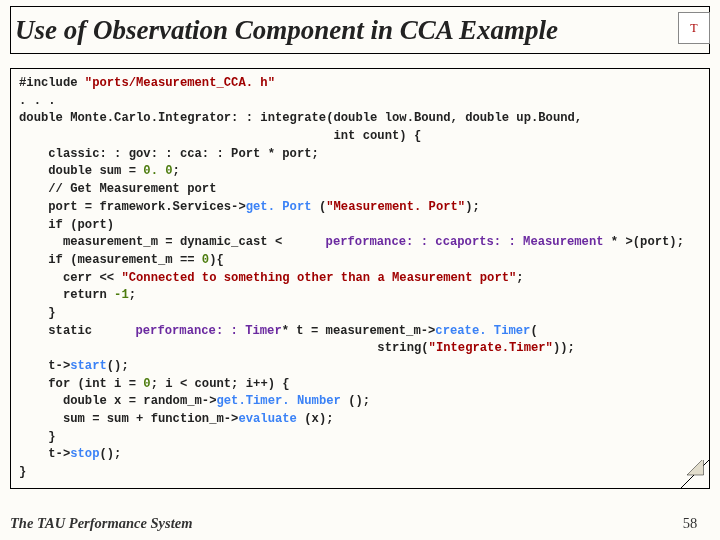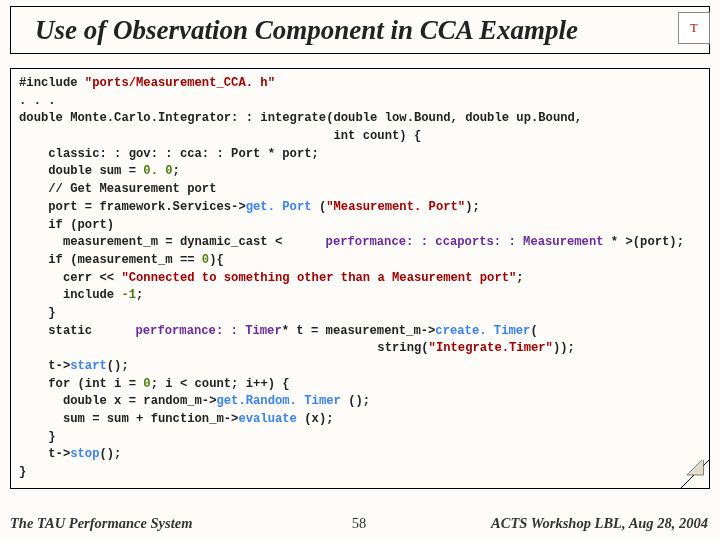--- a/index.html
+++ b/index.html
@@ -17,21 +17,21 @@
     height: 540px;
     position: relative;
     box-sizing: border-box;
   }
   .title-bar {
     margin: 6px 10px 0 10px;
     border: 1px solid #000;
     height: 46px;
     display: flex;
     align-items: center;
-    padding: 0 24px;
+    padding: 0 4px;
     background: #fdfcf8;
   }
   .title-text {
     font-family: 'Times New Roman', Georgia, serif;
     font-weight: bold;
     font-style: italic;
     font-size: 27px;
     color: #222;
   }
   .logo {
@@ -126,40 +126,39 @@
 <span>double Monte.Carlo.Integrator: : integrate(double low.Bound, double up.Bound,</span>
 <span>                                           int count) {</span>
 <span>    classic: : gov: : cca: : Port * port;</span>
 <span>    double sum = </span><span class="tok-num">0. 0</span><span>;</span>
 <span>    // Get Measurement port</span>
 <span>    port = framework.Services-&gt;</span><span class="tok-call">get. Port</span><span> (</span><span class="tok-str">"Measurement. Port"</span><span>);</span>
 <span>    if (port)</span>
 <span>      measurement_m = dynamic_cast &lt; </span><span class="tok-perf">performance: : ccaports: : Measurement</span><span> * &gt;(port);</span>
 <span>    if (measurement_m == </span><span class="tok-num">0</span><span>){</span>
 <span>      cerr &lt;&lt; </span><span class="tok-str">"Connected to something other than a Measurement port"</span><span>;</span>
-<span>      include </span><span class="tok-num">-1</span><span>;</span>
+<span>      return </span><span class="tok-num">-1</span><span>;</span>
 <span>    }</span>
 <span>    static </span><span class="tok-perf">performance: : Timer</span><span>* t = measurement_m-&gt;</span><span class="tok-call">create. Timer</span><span>(</span>
 <span>                                                 string(</span><span class="tok-str">"Integrate.Timer"</span><span>));</span>
 <span>    t-&gt;</span><span class="tok-run">start</span><span>();</span>
 <span>    for (int i = </span><span class="tok-num">0</span><span>; i &lt; count; i++) {</span>
-<span>      double x = random_m-&gt;</span><span class="tok-call">get.Random. Timer</span><span> ();</span>
+<span>      double x = random_m-&gt;</span><span class="tok-call">get.Timer. Number</span><span> ();</span>
 <span>      sum = sum + function_m-&gt;</span><span class="tok-call">evaluate</span><span> (x);</span>
 <span>    }</span>
 <span>    t-&gt;</span><span class="tok-run">stop</span><span>();</span>
 <span>}</span></pre>
     <div class="fold-line">
       <svg width="28" height="28">
           <polygon points="0,28 28,28 28,0" fill="#fdfcf8"></polygon>
           <polygon points="0,28 28,0 28,0 0,28" fill="none"></polygon>
           <polyline points="0,28 28,0" stroke="#000" stroke-width="1" fill="none"></polyline>
           <polygon points="0,28 22,28 22,6" fill="#e2ddcc" stroke="#000" stroke-width="0.6" transform="translate(6,-6) scale(0.75)"></polygon>
         </svg>
     </div>
   </div>
 
   <div class="footer">
     <div class="left">The TAU Performance System</div>
     <div class="center">58</div>
-    <div class="right">ACTS Workshop LBL, Aug 28, 2004</div>
   </div>
 
 </div>
 
 </body></html>

